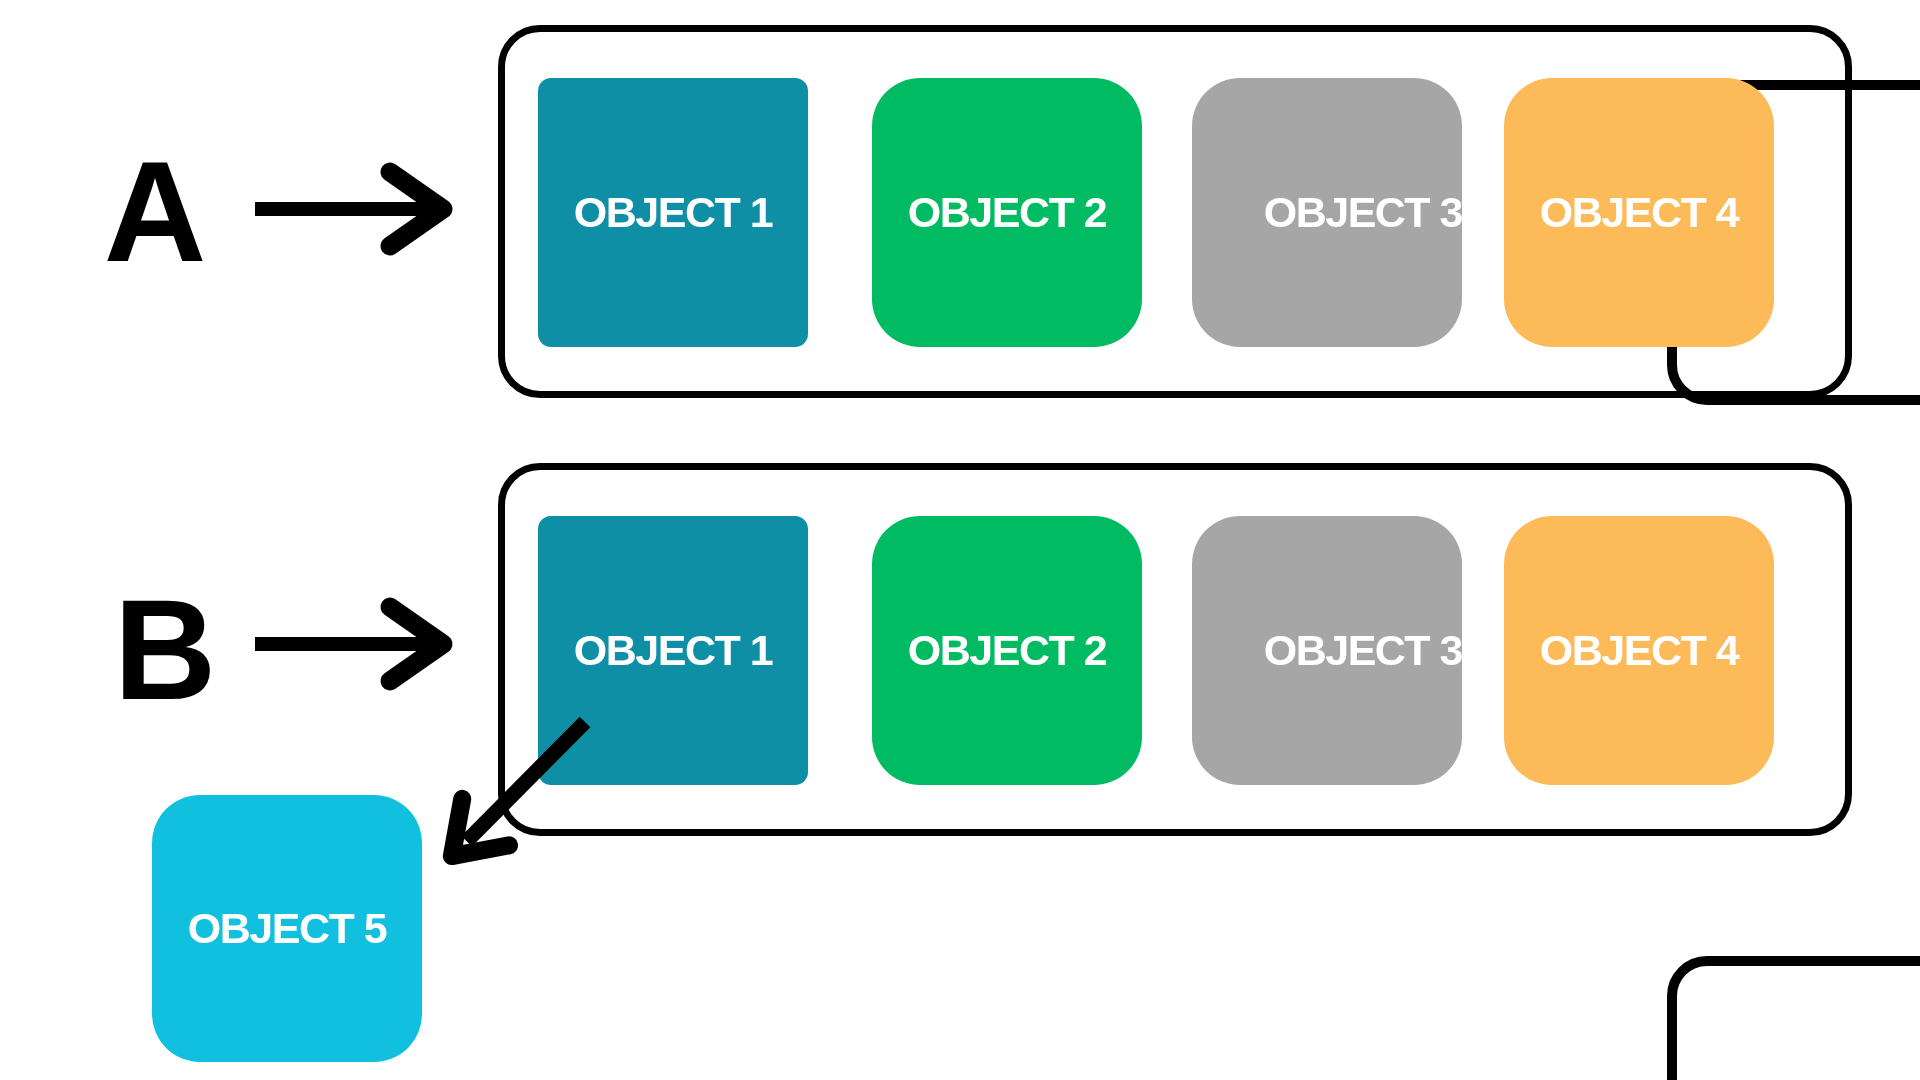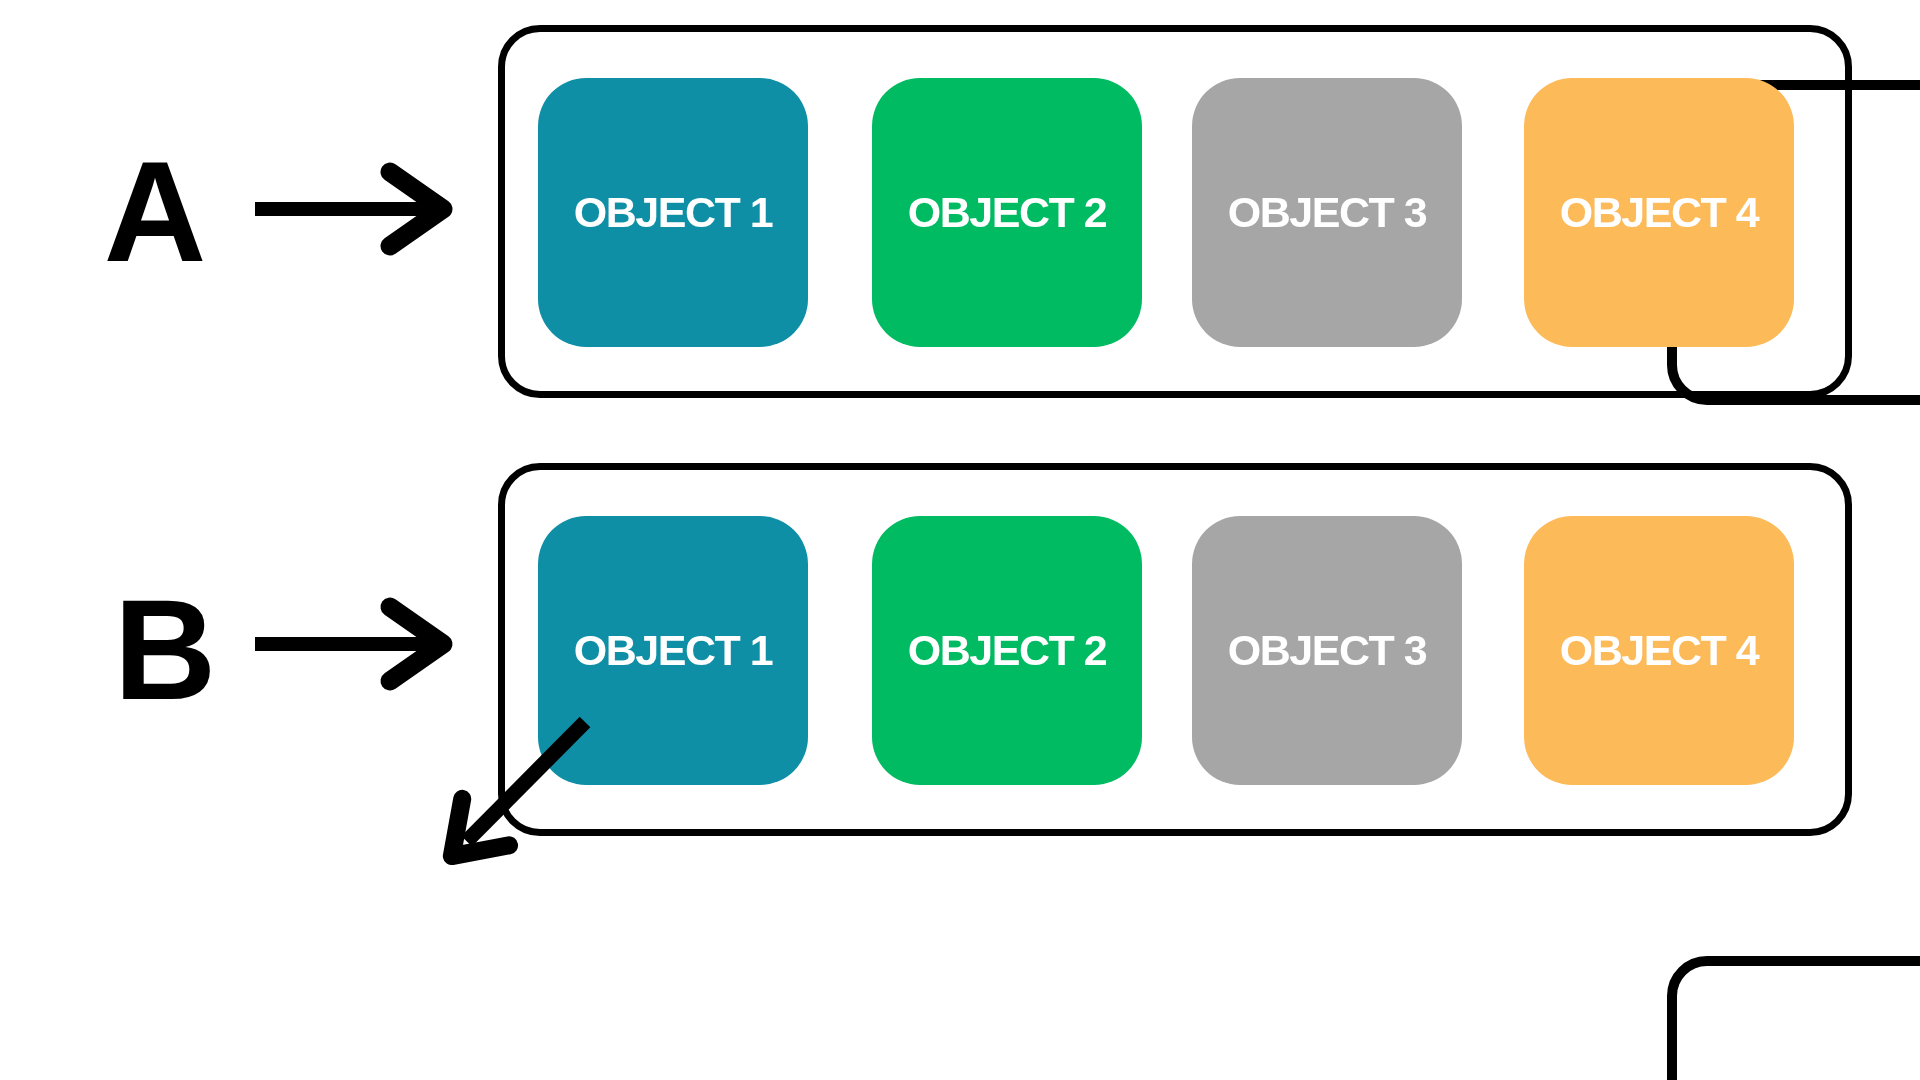--- a/index.html
+++ b/index.html
@@ -49,24 +49,24 @@
     align-items: center;
     justify-content: center;
     color: #ffffff;
     font-size: 43px;
     font-weight: 700;
     letter-spacing: -1.5px;
     white-space: nowrap;
   }
   .row-a-obj { top: 78px; }
   .row-b-obj { top: 516px; }
-  .obj.pos-1 { left: 538px; }
+  .obj.pos-1 { left: 538px; border-radius: 13px; }
   .obj.pos-2 { left: 872px; }
-  .obj.pos-3 { left: 1192px; }
-  .obj.pos-4 { left: 1504px; margin-left: 20px; }
+  .obj.pos-3 { left: 1192px; justify-content: flex-end; }
+  .obj.pos-4 { left: 1504px; }
 
   .obj.detached {
     left: 152px;
     top: 795px;
     height: 267px;
   }
 
   
   .side-label {
     position: absolute;
@@ -127,20 +127,23 @@
   <div class="obj pos-2 row-b-obj" style="background-color: rgb(0, 187, 98);">
     <span>OBJECT 2</span>
   </div>
   <div class="obj pos-3 row-b-obj" style="background-color: rgb(166, 166, 166);">
     <span>OBJECT 3</span>
   </div>
   <div class="obj pos-4 row-b-obj" style="background-color: rgb(252, 186, 89);">
     <span>OBJECT 4</span>
   </div>
 
+  <div class="obj detached" style="background-color: rgb(16, 192, 222);">
+    <span>OBJECT 5</span>
+  </div>
 
   <svg class="arrow-layer" viewBox="0 0 1920 1080" xmlns="http://www.w3.org/2000/svg" aria-hidden="true">
 
     <g>
       <line x1="255" y1="209" x2="428" y2="209" stroke="#000000" stroke-width="14"></line>
       <path d="M 390 172 L 443 209 L 390 246" fill="none" stroke="#000000" stroke-width="19" stroke-linecap="round" stroke-linejoin="round"></path>
     </g>
 
     <g>
       <line x1="255" y1="644" x2="428" y2="644" stroke="#000000" stroke-width="14"></line>

